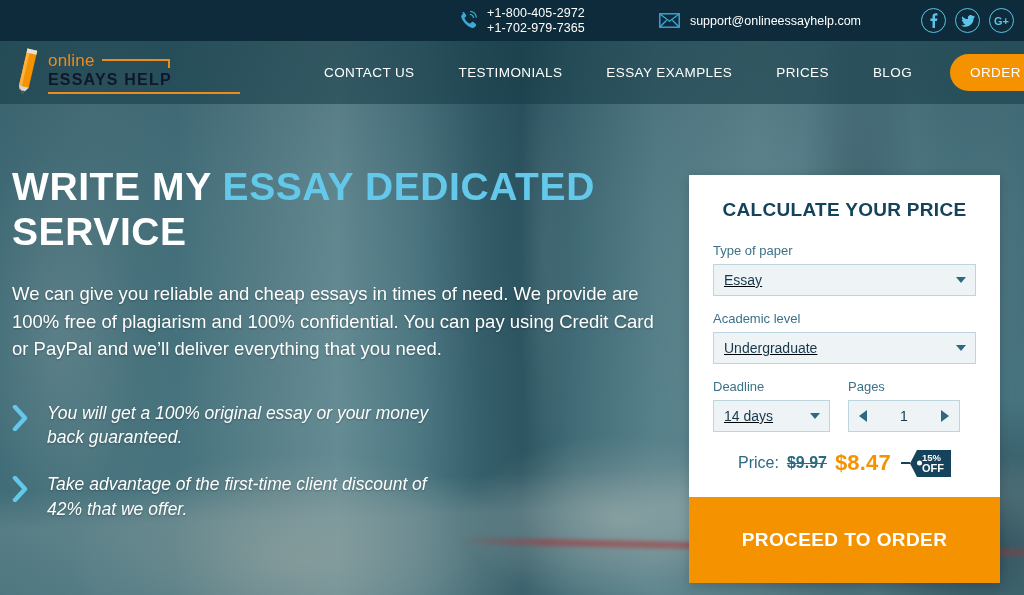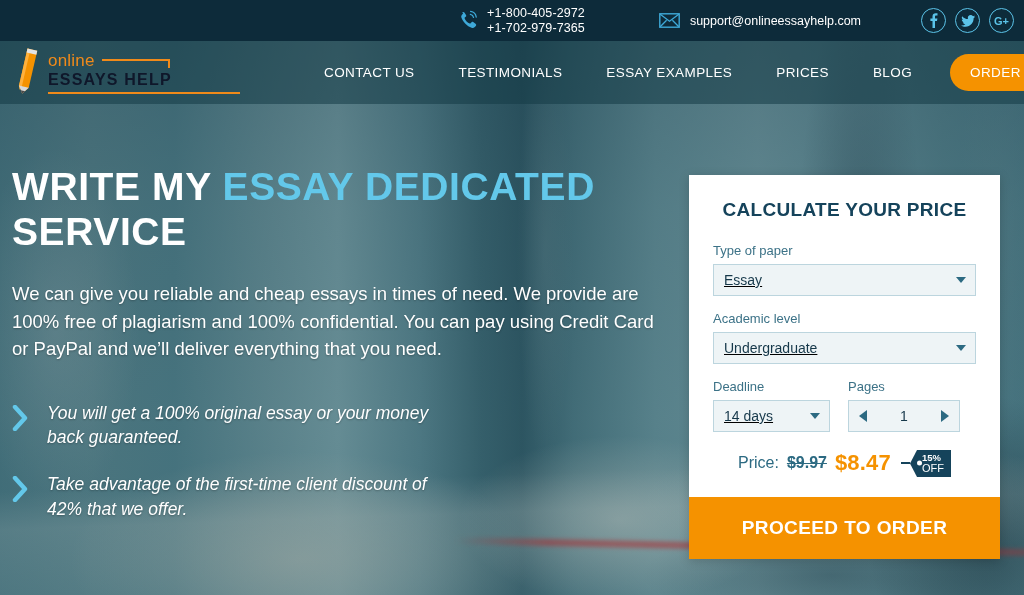--- a/index.html
+++ b/index.html
@@ -193,26 +193,26 @@
   .tag-body {
     position:relative; background:#15435b; color:#ffffff;
     padding:3px 7px 3px 12px; line-height:1.02;
     clip-path:polygon(7px 0, 100% 0, 100% 100%, 7px 100%, 0 50%);
   }
   .tag-dot {
     position:absolute; left:7px; top:50%; transform:translateY(-50%);
     width:5px; height:5px; border-radius:50%; background:#ffffff;
   }
   .tag-body .l1 { font-size:9.5px; font-weight:bold; display:block; }
-  .tag-body .l2 { font-size:11px; font-weight:normal; display:block; }
+  .tag-body .l2 { font-size:11px; font-weight:bold; display:block; }
 
   .btn-proceed {
     display:block; width:100%; border:none; background:#f59200;
     color:#ffffff; font-size:19px; font-weight:bold; letter-spacing:.4px;
-    padding:20px 0; cursor:pointer; font-family:"Liberation Sans", sans-serif;
+    padding:32px 0; cursor:pointer; font-family:"Liberation Sans", sans-serif;
   }
 </style>
 </head>
 <body>
 
 <div class="page">
 
   <div class="hero-bg"></div>
   <div class="hero-bg-blur2"></div>
   <div class="hero-tint"></div>

